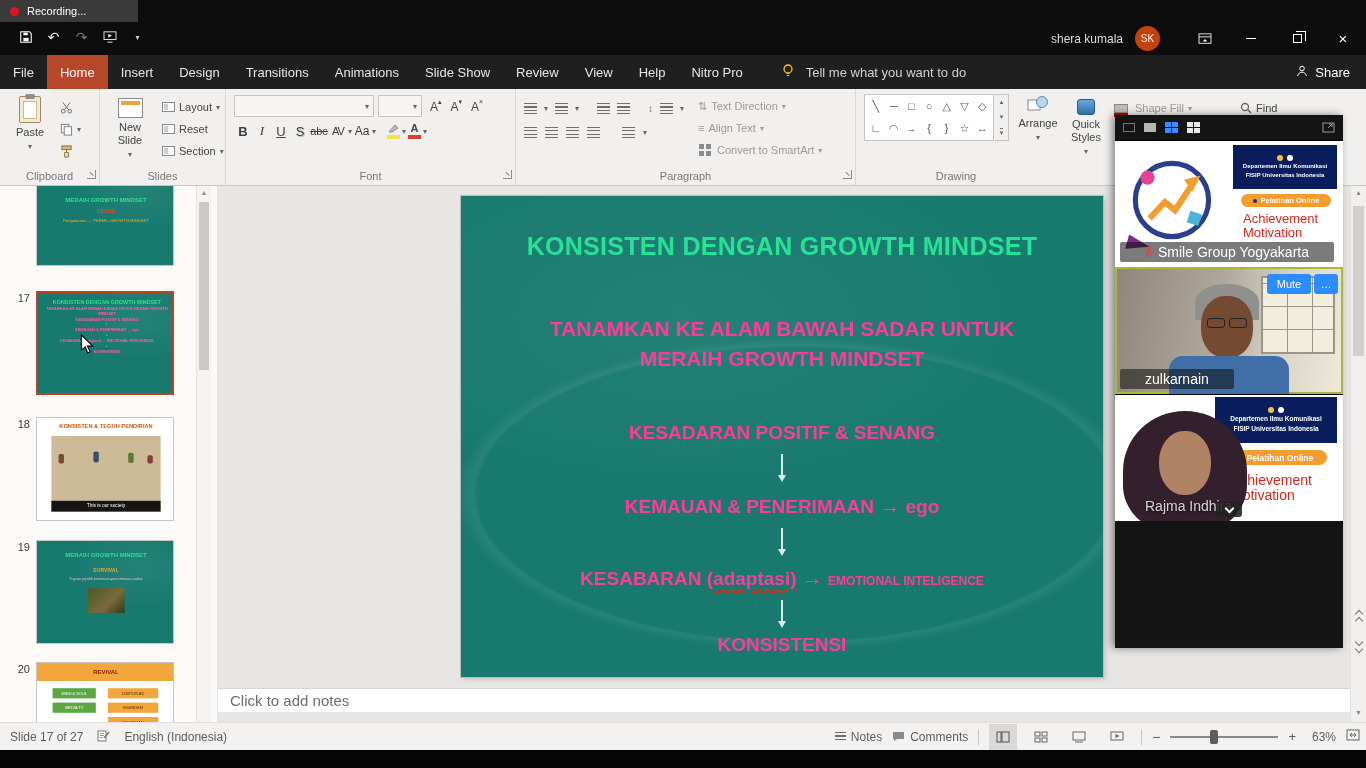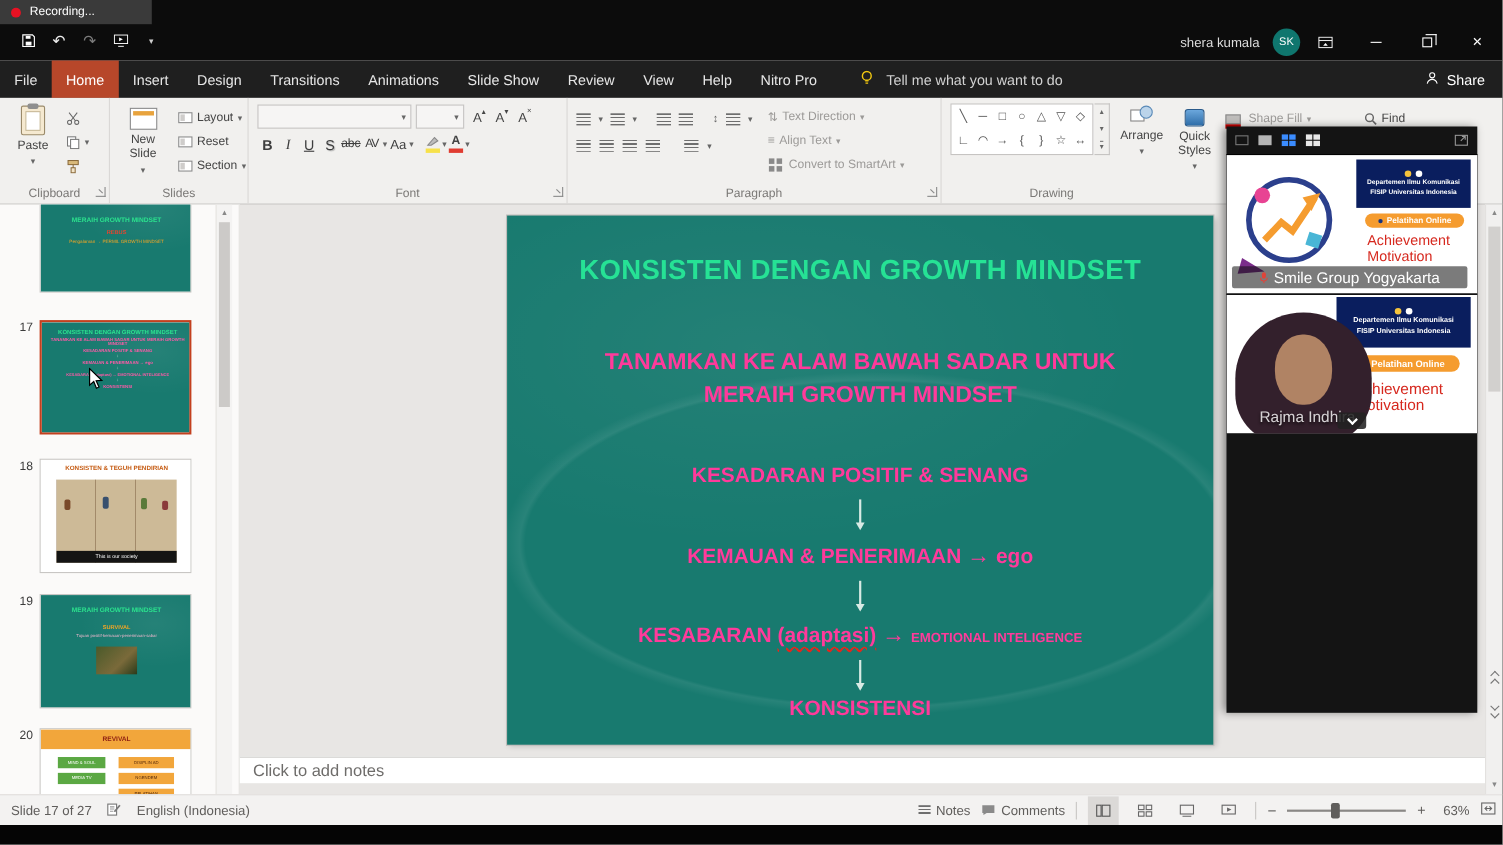--- a/index.html
+++ b/index.html
@@ -10,21 +10,21 @@
 .titlebar{position:absolute;left:0;top:0;width:1366px;height:55px;background:#0C0C0C;color:#fff}
 .rec{position:absolute;left:0;top:0;height:22px;width:138px;background:#3A3A3A;display:flex;align-items:center;gap:8px;padding-left:10px;font-size:11px}
 .rec-dot{width:9px;height:9px;border-radius:50%;background:#E81123}
 .qat{position:absolute;left:18px;top:29px;display:flex;align-items:center;gap:13px;font-size:14px}
 .qbtn{display:inline-flex;align-items:center;justify-content:center;min-width:15px;height:16px;color:#EDEDED}
 .qbtn.dim{color:#7c7c7c}
 .qcaret{font-size:8px;color:#cfcfcf}
 .win-title{position:absolute;left:300px;right:320px;top:32px;text-align:center;font-size:12px;color:#EAEAEA;white-space:nowrap;overflow:hidden}
 .tb-right{position:absolute;right:0;top:22px;height:33px;display:flex;align-items:center}
 .tb-user{font-size:12px;color:#ddd;margin-right:12px}
-.avatar{width:25px;height:25px;border-radius:50%;background:#0f766e;color:#fff;font-size:10px;display:flex;align-items:center;justify-content:center;}
+.avatar{width:25px;height:25px;border-radius:50%;background:#c2410c;color:#fff;font-size:10px;display:flex;align-items:center;justify-content:center;margin-right:22px}
 .wbtn{width:46px;height:33px;display:flex;align-items:center;justify-content:center;color:#fff}
 .minbar{width:10px;height:1px;background:#fff;display:inline-block}
 .restore-ic{width:9px;height:9px;border:1px solid #fff;position:relative;display:inline-block}
 .restore-ic::before{content:"";position:absolute;left:2px;top:-4px;width:9px;height:9px;border:1px solid #fff;border-left:none;border-bottom:none}
 .closex{font-size:15px}
 
 
 .tabbar{position:absolute;left:0;top:55px;width:1366px;height:34px;background:#1F1F1F;display:flex;align-items:stretch;color:#E6E6E6;font-size:13px}
 .tab{display:flex;align-items:center;padding:0 13px}
 .tab.active{background:#B7472A;color:#fff}
@@ -654,20 +654,37 @@
       <div class="namebadge">
         <svg class="micred" viewBox="0 0 8 11">
             <rect x="2.2" y="0.5" width="3.6" height="6" rx="1.8" fill="#E0443A"></rect>
             <path d="M1 5.5a3 3 0 006 0M4 8.5v2" stroke="#E0443A" fill="none"></path>
           </svg>
         <span>Smile Group Yogyakarta</span>
       </div>
     </div>
 
 
+    <div class="tile active" style="background:linear-gradient(100deg,#8F867B 0%,#AFA89D 45%,#D9D4C8 72%,#EFEAD9 100%)">
+      <div style="position:absolute;right:8px;top:8px;width:74px;height:78px;background:repeating-linear-gradient(0deg,transparent 0 22px,#9a948a 22px 23px),repeating-linear-gradient(90deg,transparent 0 24px,#9a948a 24px 25px),#F2EDDD;border:2px solid #9a948a"></div>
+      <div class="p-hair" style="left:80px;top:16px;width:64px;height:36px;background:#90908C;border-radius:50% 50% 0 0"></div>
+      <div class="p-face" style="left:86px;top:28px;width:52px;height:62px;background:#744A32;border-radius:46%"></div>
+      <div style="position:absolute;left:92px;top:50px;width:18px;height:10px;border:1.5px solid #222;border-radius:3px"></div>
+      <div style="position:absolute;left:114px;top:50px;width:18px;height:10px;border:1.5px solid #222;border-radius:3px"></div>
+      <div class="p-body" style="left:54px;top:88px;width:120px;height:40px;background:#3F6FA6;border-radius:14px 14px 0 0"></div>
+      <div class="mutebtn">
+          <span>Mute</span>
+        </div>
+      <div class="morebtn">
+          <span>…</span>
+        </div>
+      <div class="namebadge">
+          <span>zulkarnain</span>
+        </div>
+    </div>
 
     <div class="tile">
       <div class="sharecard">
         <div class="navybox" style="left:100px;top:2px;width:122px;height:46px;font-size:6.5px;font-weight:bold">
           <span class="logorow">
               <span class="logodot" style="background:#F5C33B"></span>
               <span class="logodot" style="background:#fff"></span>
             </span>
           <span>Departemen Ilmu Komunikasi</span>
           <span>FISIP Universitas Indonesia</span>

